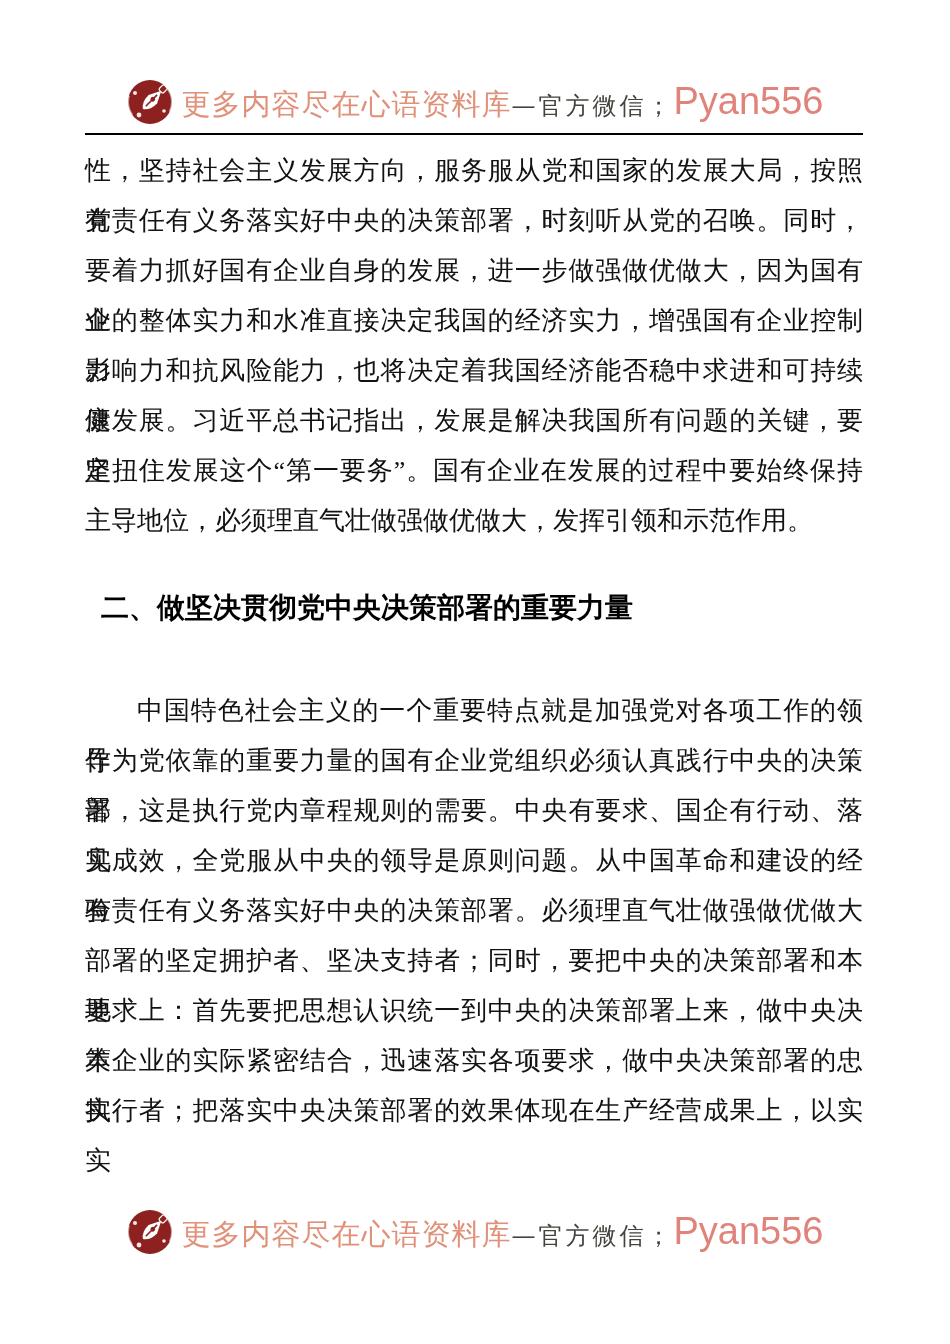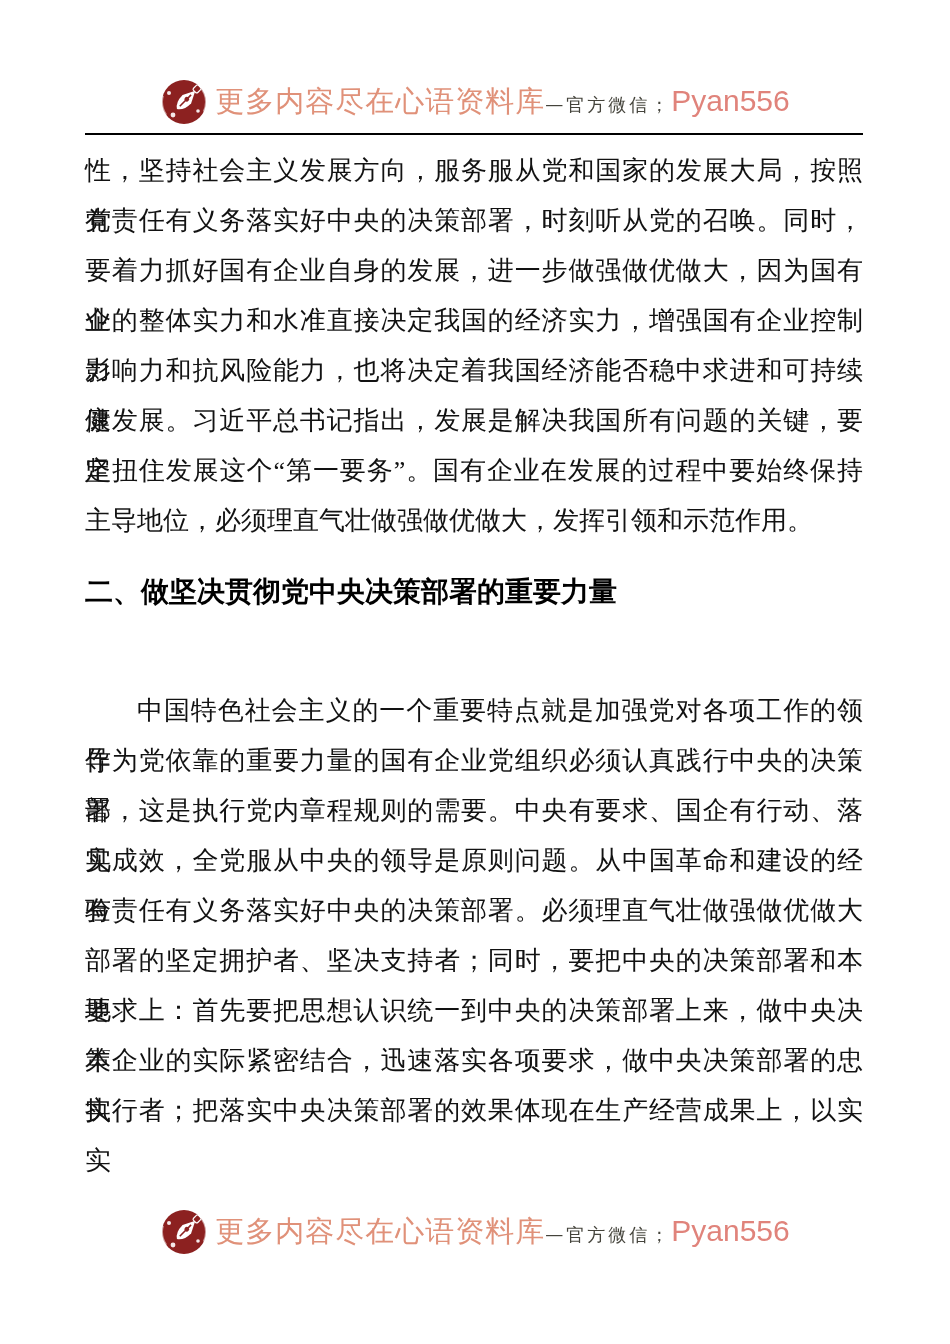--- a/index.html
+++ b/index.html
@@ -17,25 +17,25 @@
   .banner.hdr { top:76px; }
   .banner.ftr { top:1206px; }
   .logo { width:48px; height:48px; flex:0 0 auto; display:block; }
   .banner-text { white-space:nowrap; }
   .b-primary {
     color:var(--salmon); font-size:29px; letter-spacing:1px;
     font-family:"Liberation Serif","DejaVu Serif",serif;
     text-align:right;
   }
   .b-secondary {
-    color:var(--darkink); font-size:18px; letter-spacing:3px;
+    color:var(--darkink); font-size:24px; letter-spacing:3px;
     font-family:"DejaVu Serif","Liberation Serif",serif;
   }
   .b-account {
-    color:var(--salmon2); font-size:30px; letter-spacing:0;
+    color:var(--salmon2); font-size:38px; letter-spacing:0;
     font-family:"Liberation Sans","DejaVu Sans",sans-serif;
   }
 
   
   .rule {
     position:absolute; top:133px; left:85px; width:778px; height:2px;
     background:#000000;
   }
 
   
@@ -47,21 +47,21 @@
   #para2 { top:686px; }
   .tline {
     height:50px; line-height:50px;
     text-align:justify; text-align-last:justify;
   }
   .tline.noju { text-align-last:left; }
   .tline.indent { text-indent:52px; }
 
   
   .heading {
-    position:absolute; top:572px; left:85px; margin:0;
+    position:absolute; top:572px; left:85px; margin:16px;
     font-family:"Liberation Sans","DejaVu Sans",sans-serif;
     font-weight:bold; font-size:28px; line-height:40px; color:#000000;
     letter-spacing:0; white-space:nowrap;
   }
 </style>
 </head>
 <body>
 
 <div class="page">
 

